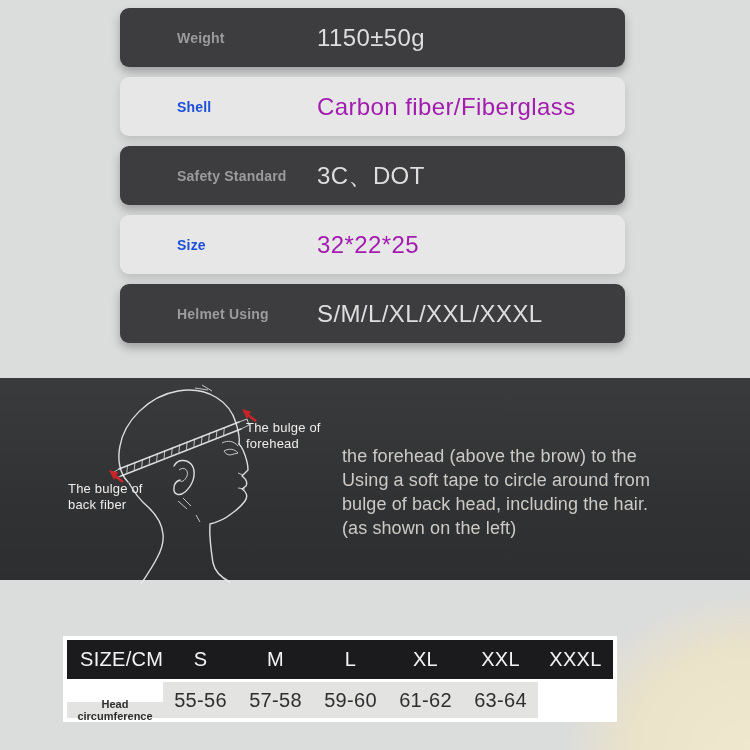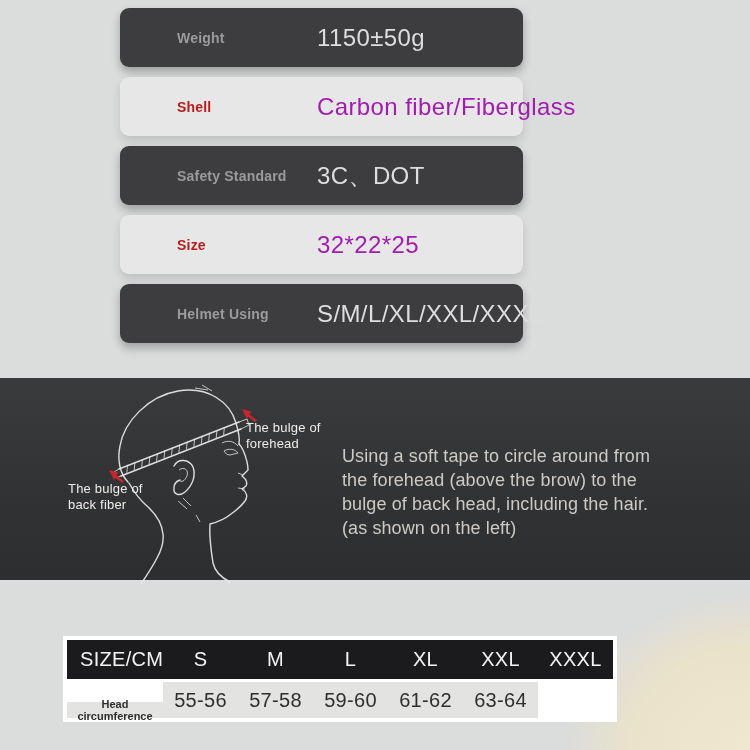--- a/index.html
+++ b/index.html
@@ -4,37 +4,37 @@
 <style>
   * { margin:0; padding:0; box-sizing:border-box; }
   html,body { background:#dbdcdc; }
   .page {
     position:relative; width:750px; height:750px; overflow:hidden;
     background:#dbdcdc; font-family:"Liberation Sans", sans-serif;
   }
 
   
   .spec-row {
-    position:absolute; left:120px; width:403px; height:59px;
+    position:absolute; left:120px; width:505px; height:59px;
     border-radius:9px;
   }
   .spec-row.r0{top:8px} .spec-row.r1{top:77px} .spec-row.r2{top:146px}
   .spec-row.r3{top:215px} .spec-row.r4{top:284px}
   .spec-row.dark { background:#3d3d3f; box-shadow:0 5px 10px rgba(0,0,0,.28); }
   .spec-row.light { background:#e7e7e7; box-shadow:0 5px 10px rgba(0,0,0,.13); }
   .spec-label {
     position:absolute; left:57px; top:50%; transform:translateY(-50%);
     font-size:14px; font-weight:bold; letter-spacing:.2px; white-space:nowrap;
   }
   .spec-value {
     position:absolute; left:197px; top:50%; transform:translateY(-50%);
     font-size:24px; letter-spacing:.4px; white-space:nowrap;
   }
   .dark .spec-label{ color:#9b9b9b; } .dark .spec-value{ color:#dedede; }
-  .light .spec-label{ color:#b91c1c; } .light .spec-value{ color:#a21caf; }
+  .light .spec-label{ color:#1d4ed8; } .light .spec-value{ color:#a21caf; }
 
   
   .banner {
     position:absolute; left:0; top:378px; width:750px; height:202px;
     background:linear-gradient(180deg,#3a3b3d 0%,#313234 60%,#2d2e30 100%);
   }
   .head-svg { position:absolute; left:62px; top:0; }
   .sketch { stroke:#ececec; stroke-width:1.4; fill:none;
             stroke-linecap:round; stroke-linejoin:round; opacity:.92; }
   .sketch-thin { stroke:#e6e6e6; stroke-width:1; fill:none; opacity:.8; }
@@ -156,22 +156,22 @@
     <div class="callout forehead">
       <div>The bulge of</div>
       <div>forehead</div>
     </div>
     <div class="callout backhead">
       <div>The bulge of</div>
       <div>back fiber</div>
     </div>
 
     <div class="instruction">
+      <div>the forehead (above the brow) to the</div>
       <div>Using a soft tape to circle around from</div>
-      <div>the forehead (above the brow) to the</div>
       <div>bulge of back head, including the hair.</div>
       <div>(as shown on the left)</div>
     </div>
   </section>
 
   <section class="size-table">
     <div class="st-head first">SIZE/CM</div>
     <div class="st-head">S</div>
     <div class="st-head">M</div>
     <div class="st-head">L</div>

